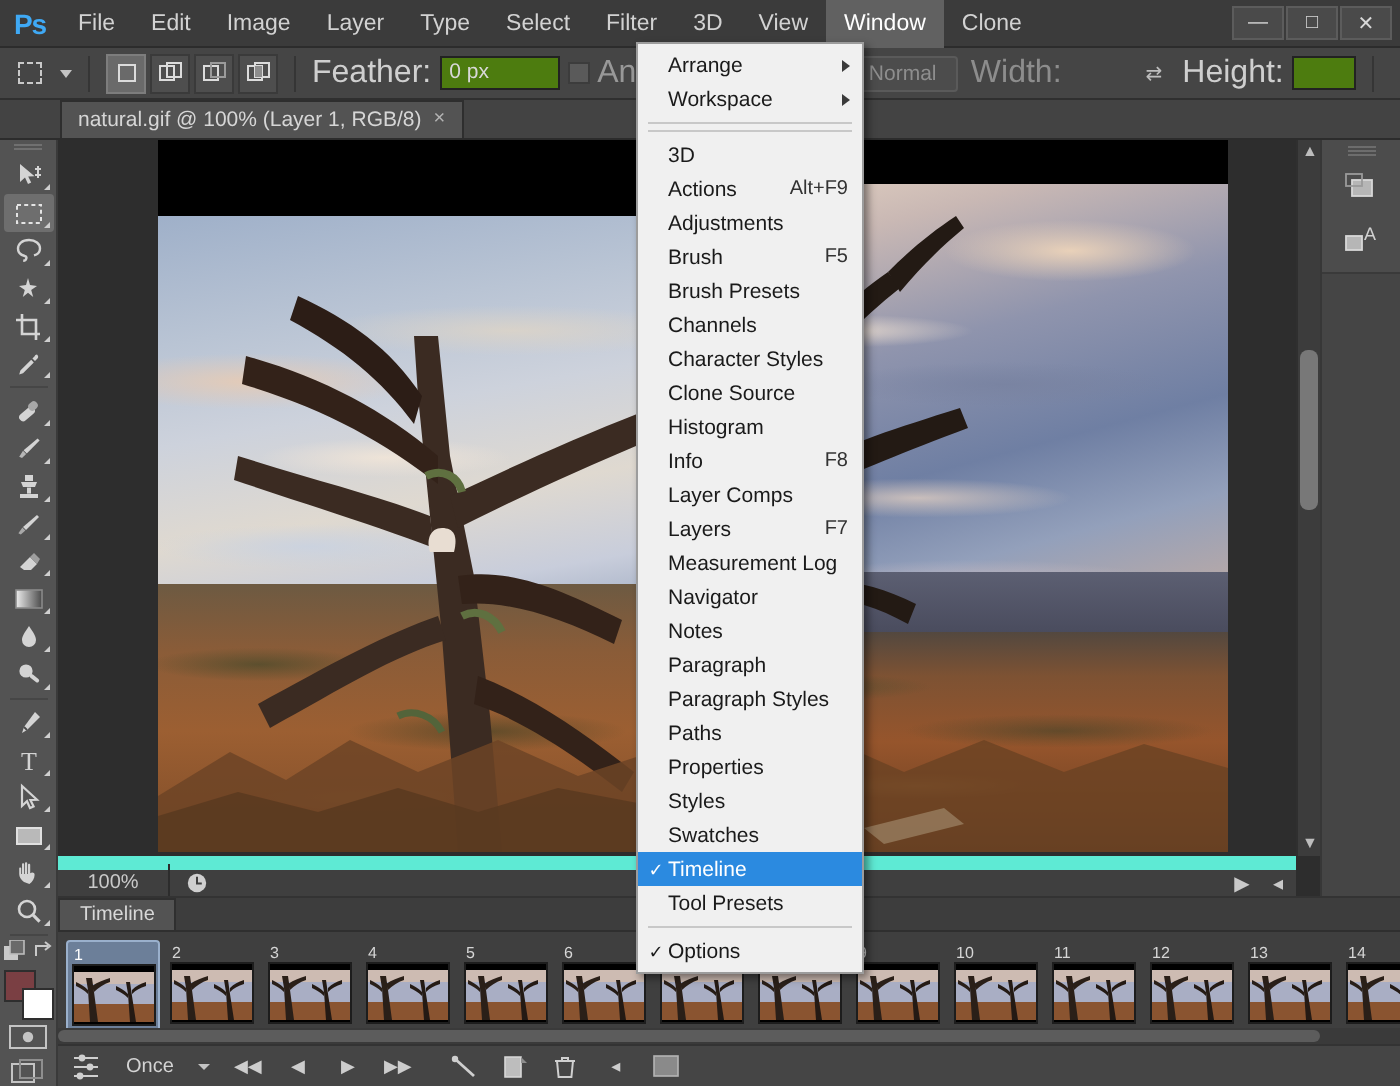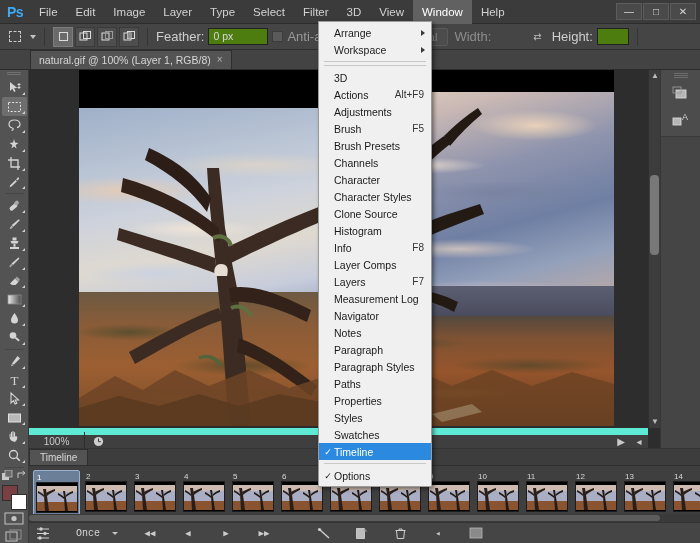--- a/index.html
+++ b/index.html
@@ -48,21 +48,21 @@
   .marquee-glyph { width: 12px; height: 11px; border: 1px dashed #c9c9c9; }
   .caret-dn { width:0;height:0;border-left:3px solid transparent;border-right:3px solid transparent;border-top:4px solid #c4c4c4; }
   .divider-v { width: 1px; height: 18px; background: #353535; margin: 0 4px; }
   .sel-btns { display: flex; gap: 2px; }
   .sel-btn {
     width: 20px; height: 20px; background: #4e4e4e; border: 1px solid #3a3a3a;
     display: flex; align-items: center; justify-content: center;
   }
   .sel-btn.on { background: #6a6a6a; border-color: #7d7d7d; }
   .sq { width: 9px; height: 9px; border: 1px solid #dcdcdc; }
-  .lbl { color: #cfcfcf; font-size: 13px; }
+  .lbl { color: #cfcfcf; font-size: 16px; }
   .field {
     background: #4d7c0f; border: 1px solid #222; color: #d8d8d8;
     font-size: 10.5px; height: 17px; line-height: 15px; padding: 0 4px;
   }
   .cbox { width: 11px; height: 11px; background: #5a5a5a; border: 1px solid #3c3c3c; }
   .btn3d {
     background: #5a5a5a; border: 1px solid #6e6e6e; color: #d0d0d0;
     font-size: 10.5px; padding: 2px 8px; border-radius: 2px;
   }
   .btn3d.dim { color: #8e8e8e; border-color: #5a5a5a; background: #4c4c4c; }
@@ -206,21 +206,21 @@
   .fnum { color:#d6d6d6; font-size:8px; line-height:9px; padding-left:1px; }
   .frame.sel .fnum { color:#fff; }
   .thumb-img { width:42px; height:31px; background:#000; position:relative; overflow:hidden; border:1px solid #1d1d1d; }
   .fdur { color:#cfcfcf; font-size:8.5px; text-align:center; padding-top:3px; display:flex;
     align-items:center; justify-content:center; gap:3px; }
   .frame.sel .fdur { color:#fff; }
   .caret-sm { width:0;height:0;border-left:3px solid transparent;border-right:3px solid transparent;border-top:3px solid #c4c4c4; }
   .tl-hscroll { position:absolute; left:0; right:0; bottom:21px; height:8px; background:#3a3a3a; }
   .tl-hscroll .th { position:absolute; left:0; width:94%; height:6px; top:1px; background:#5c5c5c; border-radius:3px; }
   .tl-ctrl { position:absolute; left:0; right:0; bottom:0; height:21px; background:#454545;
-    border-top:1px solid #333; display:flex; align-items:center; padding-left:4px; gap:16px;font-family:Liberation Mono, monospace; }
+    border-top:1px solid #333; display:flex; align-items:center; padding-left:4px; gap:3px; }
   .tc { width:22px; height:17px; display:flex; align-items:center; justify-content:center; color:#cdcdcd; font-size:9px; }
   .loopsel { display:flex; align-items:center; gap:12px; background:transparent; color:#d4d4d4; font-size:10px;
      padding:0 5px; height:17px; }
 
   
   .menu {
     position:absolute; left:318px; top:21px; width:114px; background:#f0f0f0;
     border:1px solid #9c9c9c; box-shadow:2px 2px 4px rgba(0,0,0,.45);
     padding:2px 0; z-index:50;
   }
@@ -248,21 +248,21 @@
       <div class="mi">File</div>
       <div class="mi">Edit</div>
       <div class="mi">Image</div>
       <div class="mi">Layer</div>
       <div class="mi">Type</div>
       <div class="mi">Select</div>
       <div class="mi">Filter</div>
       <div class="mi">3D</div>
       <div class="mi">View</div>
       <div class="mi active">Window</div>
-      <div class="mi">Help</div>
+      <div class="mi">Clone</div>
     </div>
     <div class="wincontrols">
       <div class="wc">—</div>
       <div class="wc">□</div>
       <div class="wc">✕</div>
     </div>
   </div>
 
   <div class="optionsbar">
     <div class="opt-tool">
@@ -982,24 +982,20 @@
       <div class="row">
         <span class="chk"></span>
         <span class="txt">Brush Presets</span>
       </div>
       <div class="row">
         <span class="chk"></span>
         <span class="txt">Channels</span>
       </div>
       <div class="row">
         <span class="chk"></span>
-        <span class="txt">Character</span>
-      </div>
-      <div class="row">
-        <span class="chk"></span>
         <span class="txt">Character Styles</span>
       </div>
       <div class="row">
         <span class="chk"></span>
         <span class="txt">Clone Source</span>
       </div>
       <div class="row">
         <span class="chk"></span>
         <span class="txt">Histogram</span>
       </div>
@@ -1050,20 +1046,24 @@
         <span class="txt">Styles</span>
       </div>
       <div class="row">
         <span class="chk"></span>
         <span class="txt">Swatches</span>
       </div>
       <div class="row hl">
         <span class="chk">✓</span>
         <span class="txt">Timeline</span>
       </div>
+      <div class="row">
+        <span class="chk"></span>
+        <span class="txt">Tool Presets</span>
+      </div>
       <div class="sep"></div>
       <div class="row">
         <span class="chk">✓</span>
         <span class="txt">Options</span>
       </div>
     </div>
 
 </div>
 
 </body></html>

